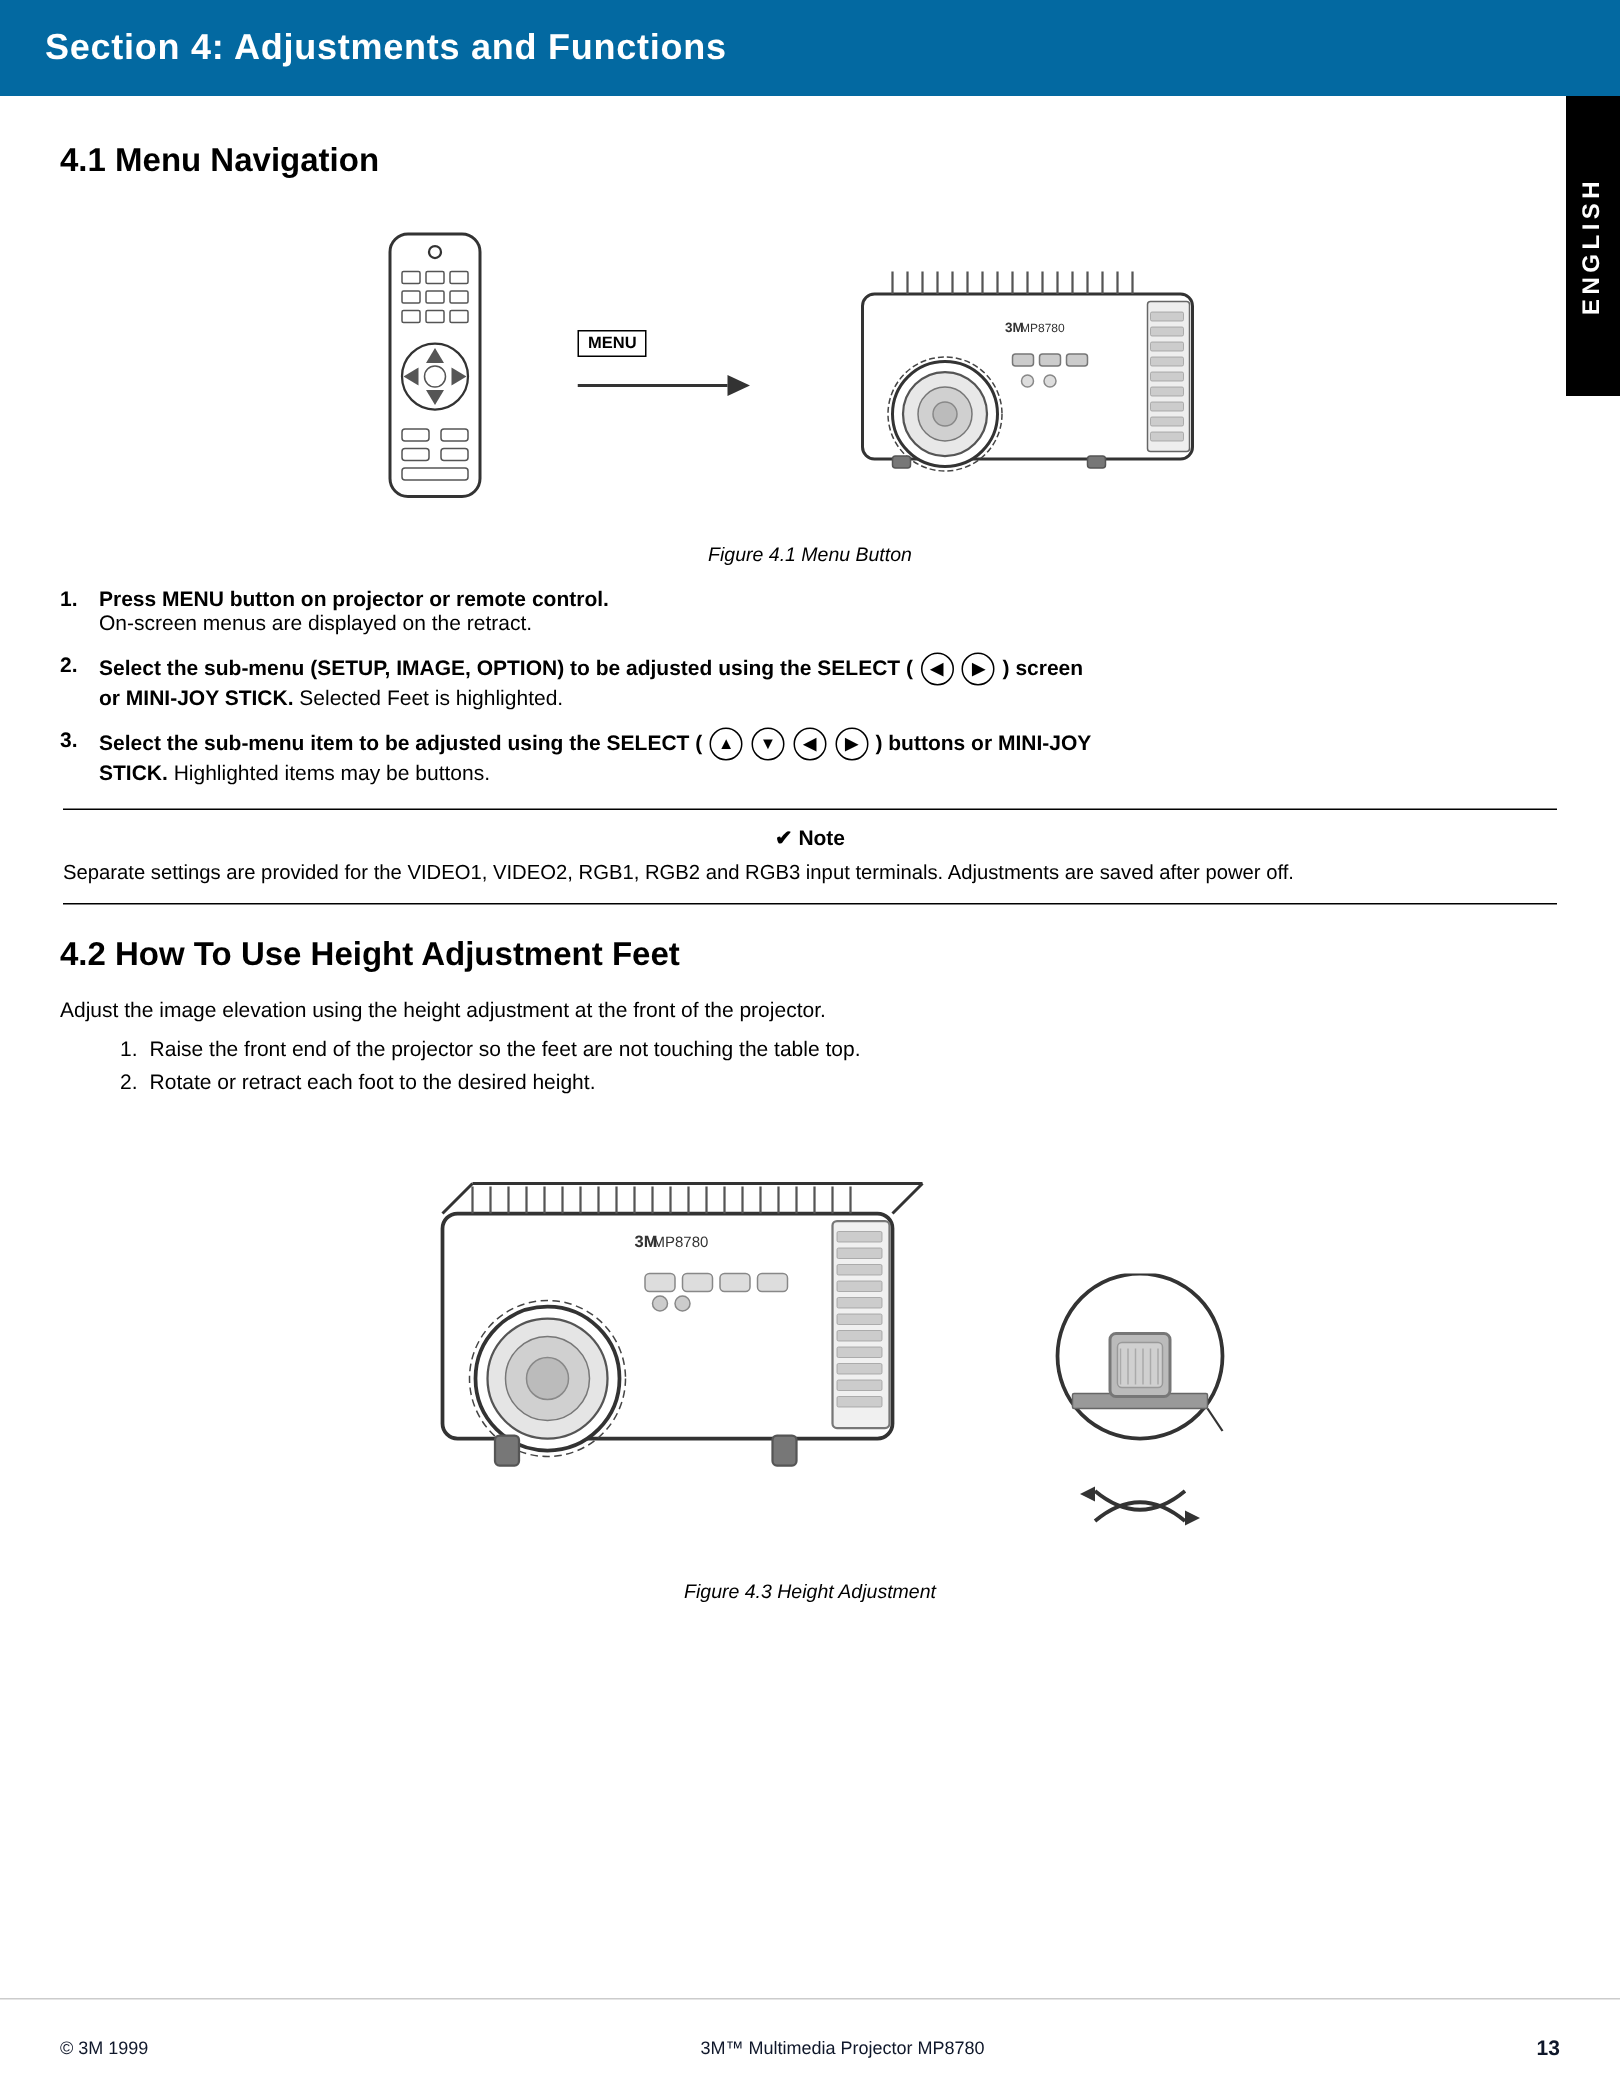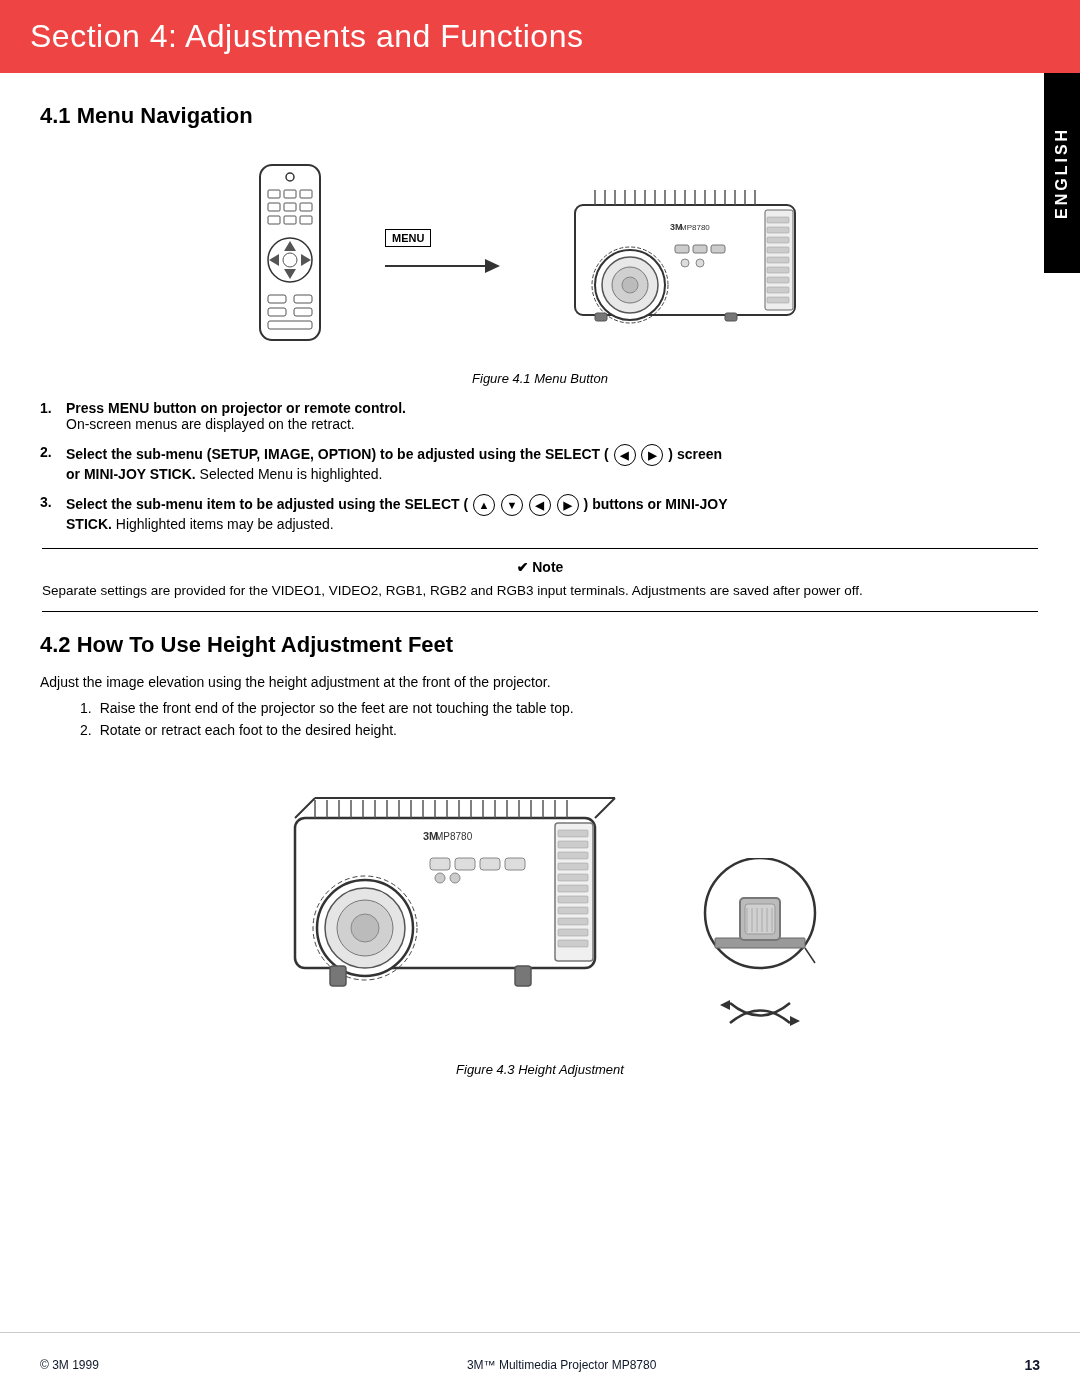--- a/index.html
+++ b/index.html
@@ -8,25 +8,25 @@
       min-height: 1397px;
       background: #fff;
       font-family: Arial, Helvetica, sans-serif;
       font-size: 14px;
       color: #000;
       position: relative;
     }
 
     
     .section-header {
-      background: #ef4444;
+      background: #0369a1;
       color: #fff;
       padding: 18px 30px;
-      font-size: 32px;
-      font-weight: normal;
+      font-size: 24px;
+      font-weight: bold;
       letter-spacing: 0.5px;
     }
 
     .main-content {
       padding: 20px 40px 20px 40px;
       position: relative;
     }
 
     
     .side-tab {
@@ -307,35 +307,35 @@
     </li>
     <li>
       <span class="num">2.</span>
       <span class="text">
         <strong>Select the sub-menu (SETUP, IMAGE, OPTION) to be adjusted using the SELECT (
           <span class="select-btn">◀</span>
           <span class="select-btn">▶</span>
           ) <span>screen</span>
         </strong><br>
         <strong>or MINI-JOY STICK.</strong>
-        <span> Selected Menu is highlighted.</span>
+        <span> Selected Feet is highlighted.</span>
       </span>
     </li>
     <li>
       <span class="num">3.</span>
       <span class="text">
         <strong>Select the sub-menu item to be adjusted using the SELECT (
           <span class="select-btn">▲</span>
           <span class="select-btn">▼</span>
           <span class="select-btn">◀</span>
           <span class="select-btn">▶</span>
           ) buttons or MINI-JOY
         </strong><br>
         <strong>STICK.</strong>
-        <span> Highlighted items may be adjusted.</span>
+        <span> Highlighted items may be buttons.</span>
       </span>
     </li>
   </ol>
 
   <div class="note-box">
     <p class="note-title">
       <span>Note</span>
     </p>
     <p class="note-text">Separate settings are provided for the VIDEO1, VIDEO2, RGB1, RGB2 and RGB3 input terminals.  Adjustments are saved after power off.</p>
   </div>

